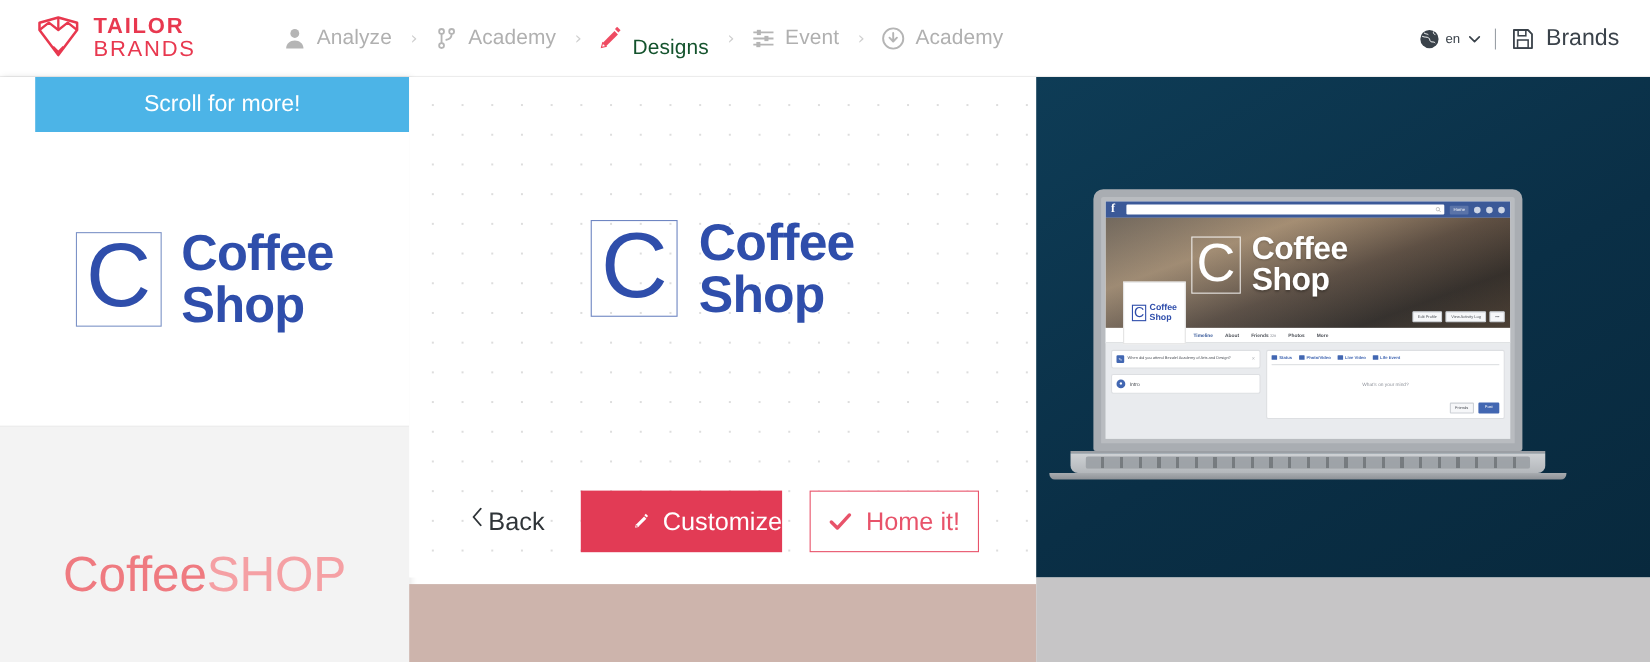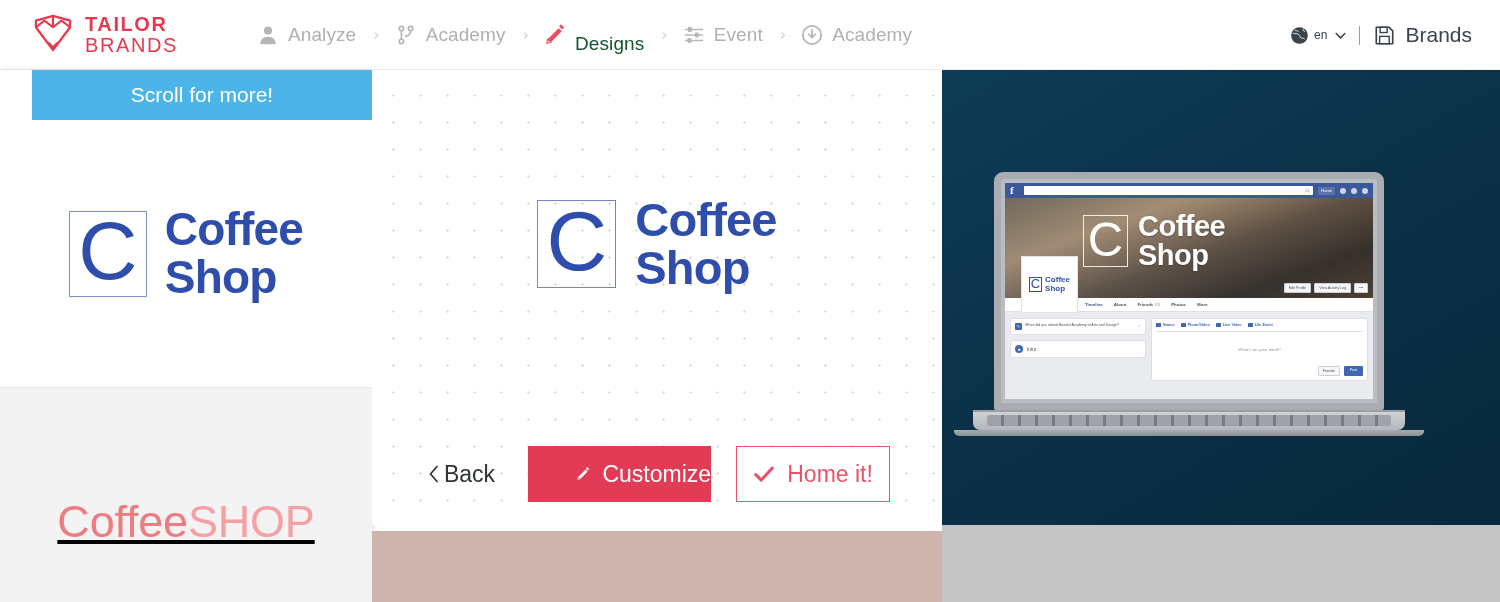--- a/index.html
+++ b/index.html
@@ -103,21 +103,21 @@
     line-height: 0.92; padding-bottom: 6px;
     font-family: "Liberation Sans", sans-serif;
   }
   .logo-a .words {
     margin-left: 18px; color: #2f4eab;
     font-weight: bold; font-size: 46px; line-height: 1.03;
     letter-spacing: -0.8px;
   }
 
   
-  .logo-b { font-size: 45px; letter-spacing: -0.2px; text-decoration: underline; }
+  .logo-b { font-size: 45px; letter-spacing: -0.2px; }
   .logo-b .p1 { color: #ef7a80; font-weight: 500; }
   .logo-b .p2 { color: #f5a0a4; font-weight: 300; }
 
   
   .canvas {
     position: absolute; left: 372px; top: 70px;
     width: 570px; height: 455px;
     background-color: #ffffff;
     background-image: radial-gradient(#dddddd 1px, transparent 1.1px);
     background-size: 27px 27px;
@@ -138,21 +138,21 @@
   .logo-c .words {
     margin-left: 19px; color: #2f4eab;
     font-weight: bold; font-size: 47px; line-height: 1.03;
     letter-spacing: -0.8px;
   }
   .actions {
     position: absolute; left: 0; right: 0; top: 376px;
     display: flex; align-items: center; justify-content: center; gap: 0;
   }
   .back-btn {
-    display: flex; align-items: center; gap: 4px;
+    display: flex; gap: 4px;
     font-size: 23px; color: #2f3438;
     margin-right: 29px; padding: 6px 4px;
     background: none; border: none; cursor: pointer;
     font-family: "Liberation Sans", sans-serif;
   }
   .back-btn .chev { width: 12px; height: 18px; display: block; }
   .btn-primary {
     width: 183px; height: 56px;
     background: #e23b55; border: none; color: #fff;
     font-size: 23px; display: flex; align-items: center; justify-content: center;

